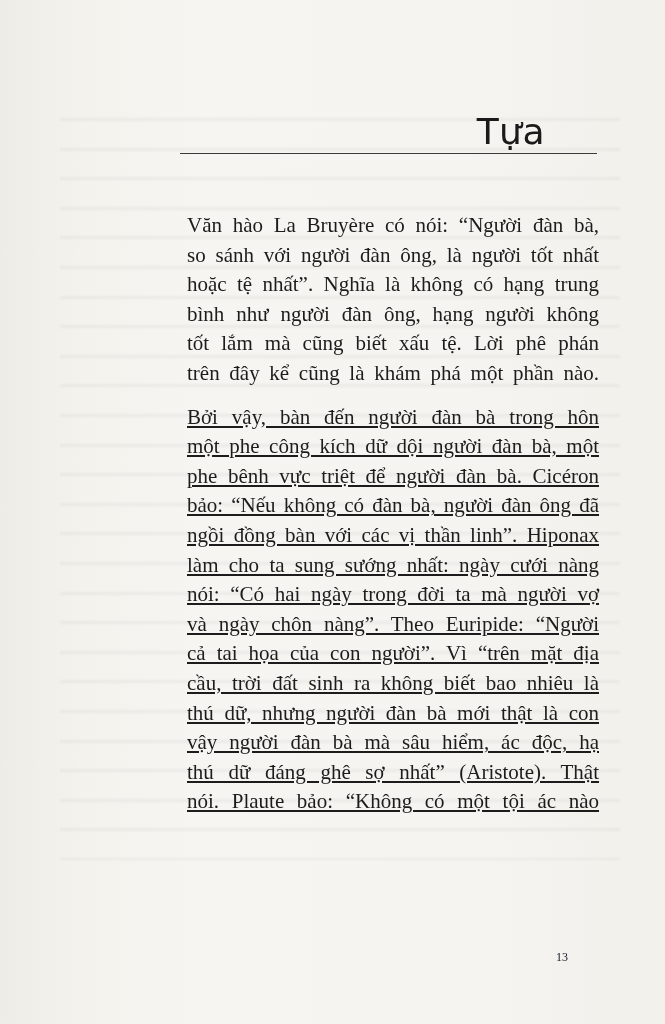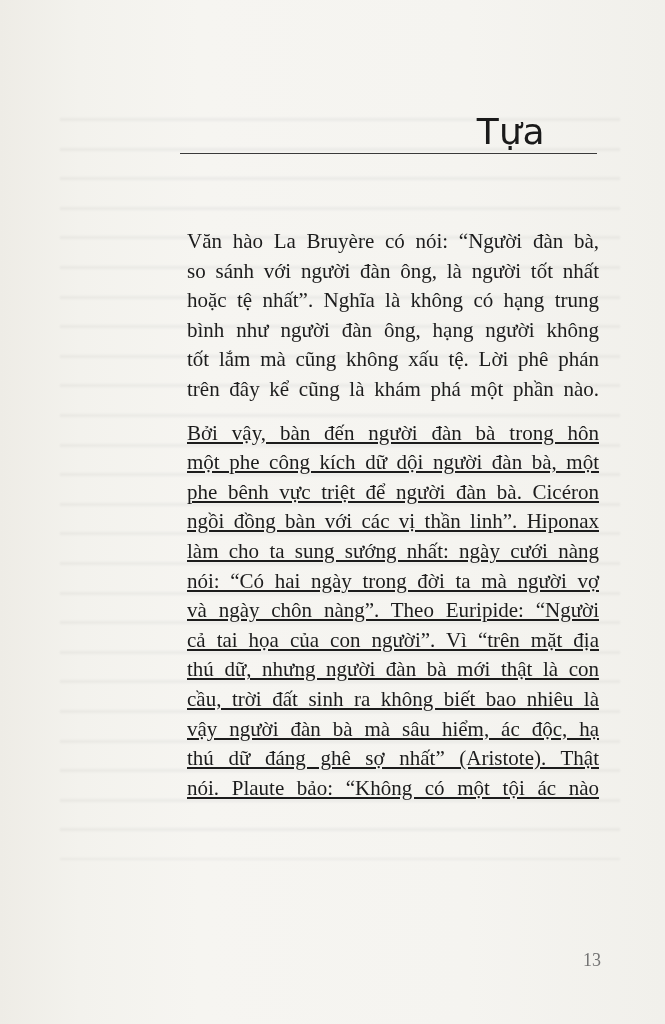--- a/index.html
+++ b/index.html
@@ -51,74 +51,74 @@
     }
     .body-text {
       position: absolute;
       left: 187px;
       top: 211px;
       width: 412px;
       font-size: 21px;
       line-height: 29.6px;
       text-align: justify;
       color: #1c1c1c;
-      margin-top: 16px;
     }
     .body-text p {
       margin: 0;
       text-indent: 0;
     }
     .body-text p + p {
       margin-top: 14px;
       text-decoration: underline;
     }
     .line {
       display: block;
       text-align: justify;
       text-align-last: justify;
       white-space: nowrap;
       overflow: visible;
     }
     .page-number {
       position: absolute;
-      left: 583px;
+      left: 556px;
       top: 950px;
-      font-size: 18px;
-      color: #737373;
+      font-size: 12px;
+      color: #0f172a;
     }
   </style>
 </head>
 <body>
 
 <div class="page">
   <div class="bleed"></div>
 
   <h1 class="chapter-title">Tựa</h1>
   <div class="title-rule"></div>
 
   <div class="body-text">
     <p>
       <span class="line">Văn hào La Bruyère có nói: “Người đàn bà,</span>
       <span class="line">so sánh với người đàn ông, là người tốt nhất</span>
       <span class="line">hoặc tệ nhất”. Nghĩa là không có hạng trung</span>
       <span class="line">bình như người đàn ông, hạng người không</span>
-      <span class="line">tốt lắm mà cũng không xấu tệ. Lời phê phán</span>
+      <span class="line">tốt lắm mà cũng biết xấu tệ. Lời phê phán</span>
       <span class="line">trên đây kể cũng là khám phá một phần nào.</span>
     </p>
     <p>
       <span class="line">Bởi vậy, bàn đến người đàn bà trong hôn</span>
       <span class="line">một phe công kích dữ dội người đàn bà, một</span>
       <span class="line">phe bênh vực triệt để người đàn bà. Cicéron</span>
+      <span class="line">bảo: “Nếu không có đàn bà, người đàn ông đã</span>
       <span class="line">ngồi đồng bàn với các vị thần linh”. Hiponax</span>
       <span class="line">làm cho ta sung sướng nhất: ngày cưới nàng</span>
       <span class="line">nói: “Có hai ngày trong đời ta mà người vợ</span>
       <span class="line">và ngày chôn nàng”. Theo Euripide: “Người</span>
       <span class="line">cả tai họa của con người”. Vì “trên mặt địa</span>
+      <span class="line">cầu, trời đất sinh ra không biết bao nhiêu là</span>
       <span class="line">thú dữ, nhưng người đàn bà mới thật là con</span>
-      <span class="line">cầu, trời đất sinh ra không biết bao nhiêu là</span>
       <span class="line">vậy người đàn bà mà sâu hiểm, ác độc, hạ</span>
       <span class="line">thú dữ đáng ghê sợ nhất” (Aristote). Thật</span>
       <span class="line">nói. Plaute bảo: “Không có một tội ác nào</span>
     </p>
   </div>
 
   <div class="page-number">13</div>
 </div>
 
 </body></html>

